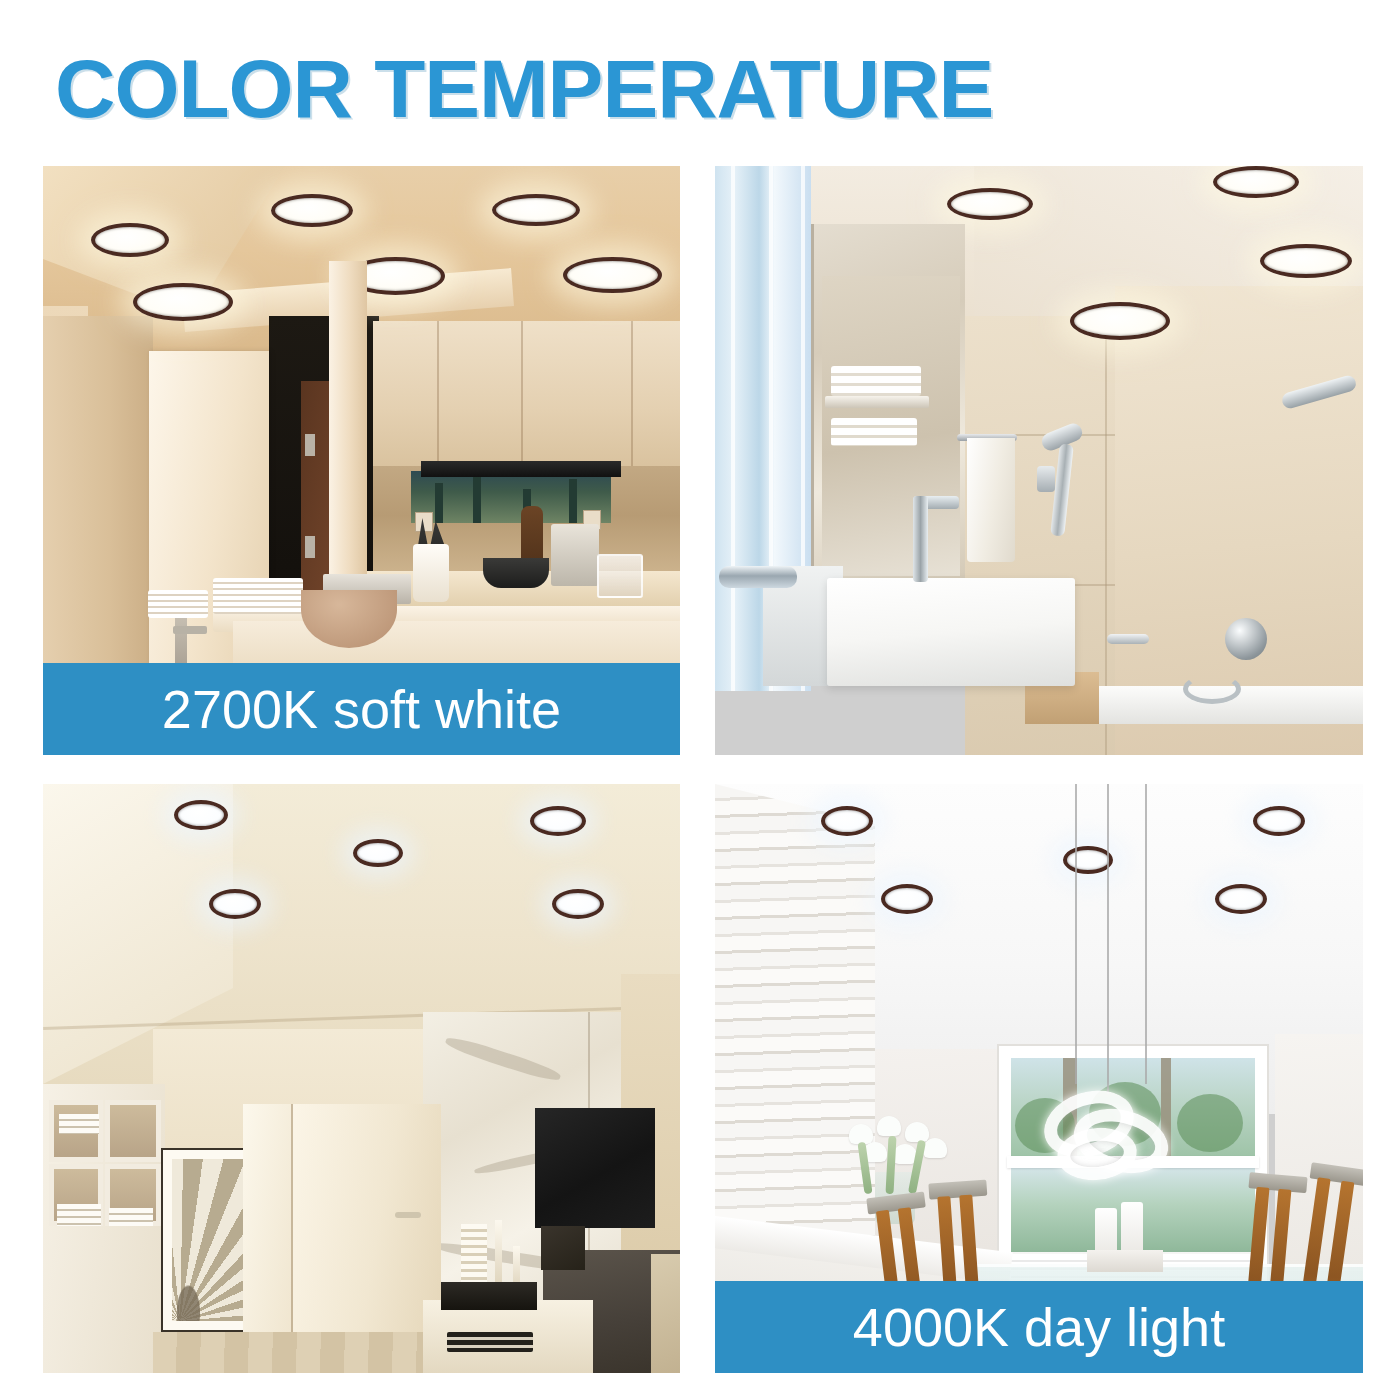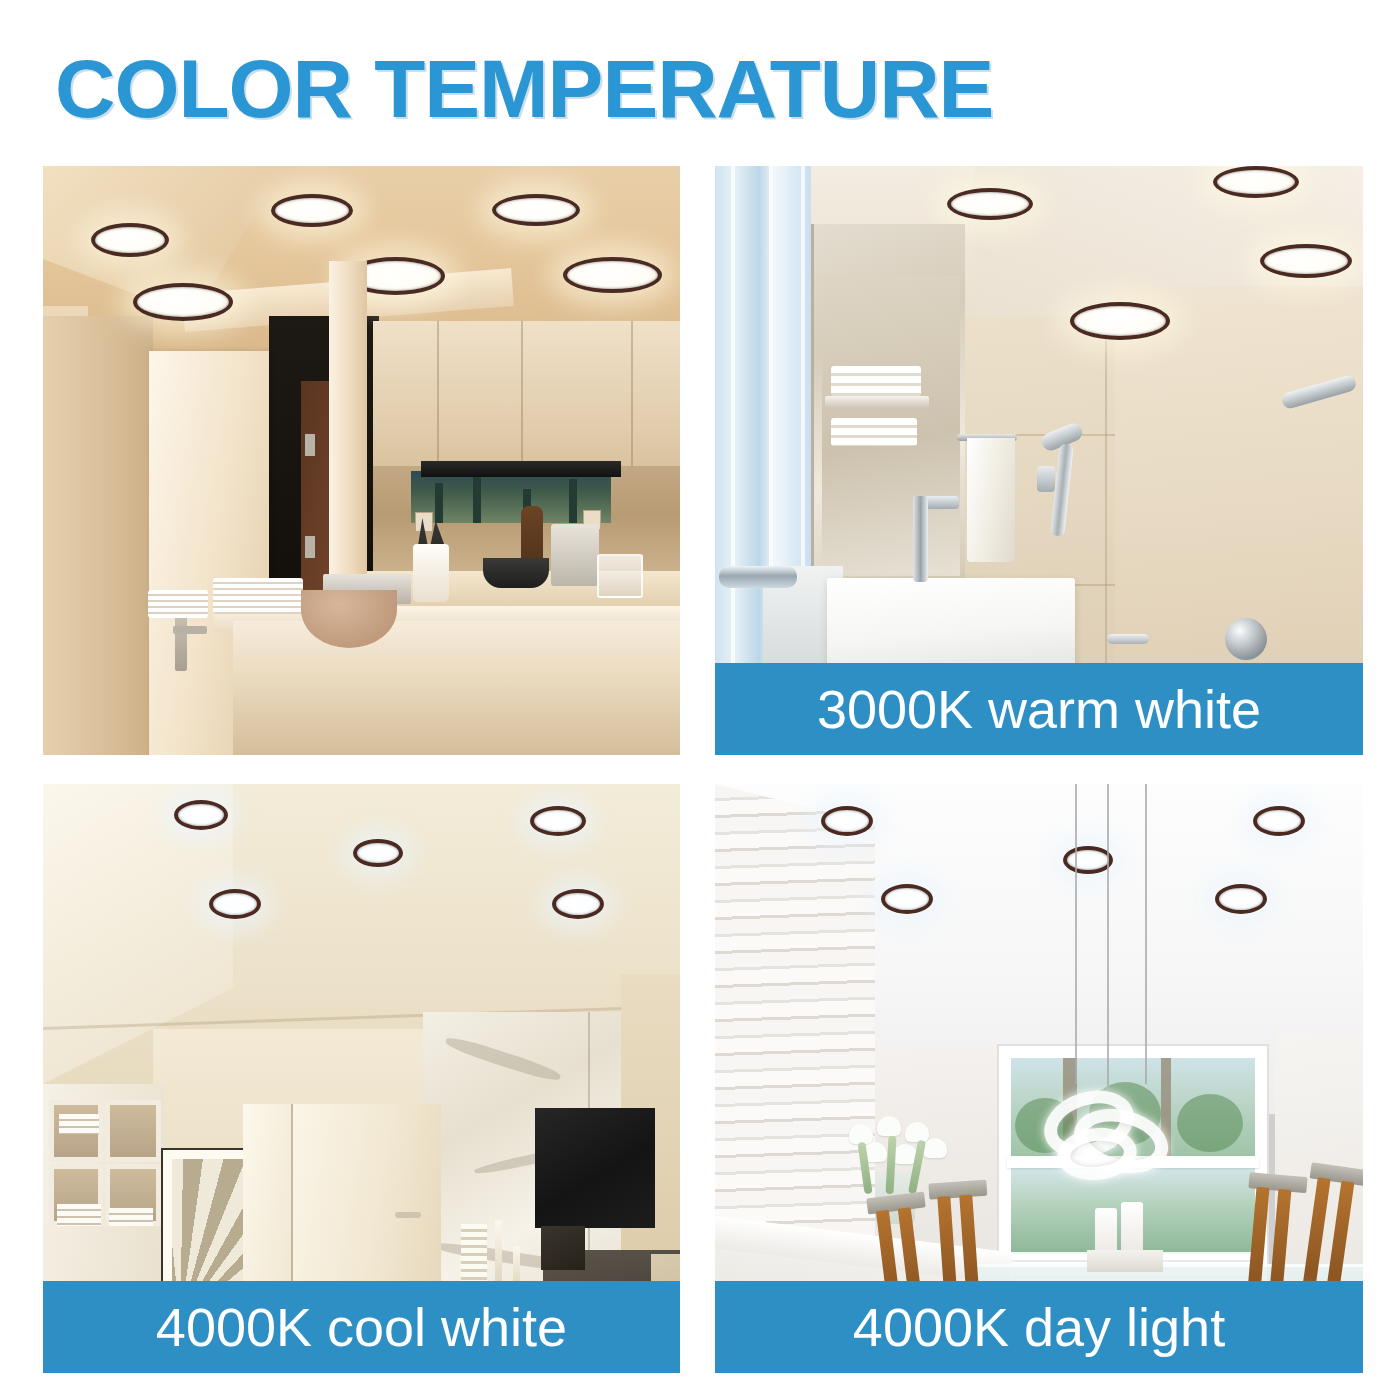--- a/index.html
+++ b/index.html
@@ -622,20 +622,21 @@
       <div class="k-bowl"></div>
       <div class="k-column"></div>
 
       <div class="dl" style="left:48px;  top:57px;  width:78px; height:34px;"></div>
       <div class="dl" style="left:228px; top:28px;  width:82px; height:33px;"></div>
       <div class="dl" style="left:449px; top:28px;  width:88px; height:32px;"></div>
       <div class="dl" style="left:90px;  top:117px; width:100px;height:38px;"></div>
       <div class="dl" style="left:303px; top:91px;  width:99px; height:38px;"></div>
       <div class="dl" style="left:520px; top:91px;  width:99px; height:36px;"></div>
     </div>
+    <div class="caption">2700K soft white</div>
   </div>
 
   <div class="panel p-tr">
     <div class="scene">
       <div class="b-ceil"></div>
       <div class="b-ceilright"></div>
 
       <div class="b-wall">
         <div class="tile-v" style="left:140px"></div>
         <div class="tile-v" style="left:290px"></div>
@@ -676,21 +677,20 @@
         <div class="mullion" style="left:54px"></div>
         <div class="mullion" style="left:86px"></div>
       </div>
       <div class="b-knob"></div>
 
       <div class="dl" style="left:232px; top:22px;  width:86px; height:32px;"></div>
       <div class="dl" style="left:498px; top:0px;   width:86px; height:32px;"></div>
       <div class="dl" style="left:545px; top:78px;  width:92px; height:34px;"></div>
       <div class="dl" style="left:355px; top:136px; width:100px;height:38px;"></div>
     </div>
-    <div class="caption">3000K warm white</div>
   </div>
 
   <div class="panel p-bl">
     <div class="scene">
       <div class="l-ceil"></div>
       <div class="l-ceilleft"></div>
       <div class="l-ceilseam"></div>
 
       <div class="l-backwall"></div>
       <div class="l-marble">
@@ -731,21 +731,20 @@
       <div class="l-table"></div>
       <div class="l-tray"></div>
       <div class="l-book"></div>
 
       <div class="dl cool" style="left:131px; top:16px;  width:54px; height:30px;"></div>
       <div class="dl cool" style="left:487px; top:22px;  width:56px; height:30px;"></div>
       <div class="dl cool" style="left:310px; top:55px;  width:50px; height:28px;"></div>
       <div class="dl cool" style="left:166px; top:105px; width:52px; height:30px;"></div>
       <div class="dl cool" style="left:509px; top:105px; width:52px; height:30px;"></div>
     </div>
-    <div class="caption">4000K cool white</div>
   </div>
 
   <div class="panel p-br">
     <div class="scene">
       <div class="d-ceil"></div>
       <div class="d-wall"></div>
       <div class="d-wallright"></div>
       <div class="d-stone"></div>
 
       <div class="d-pendant-wire" style="left:360px;top:0;height:300px;"></div>

